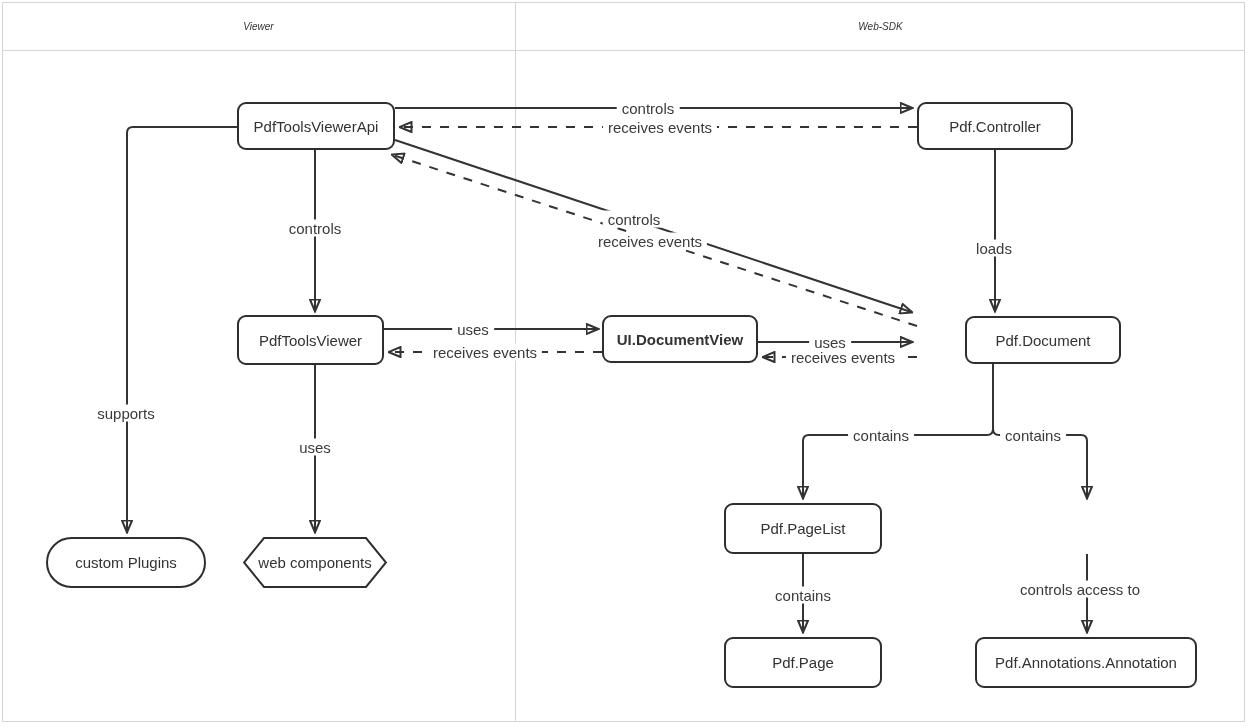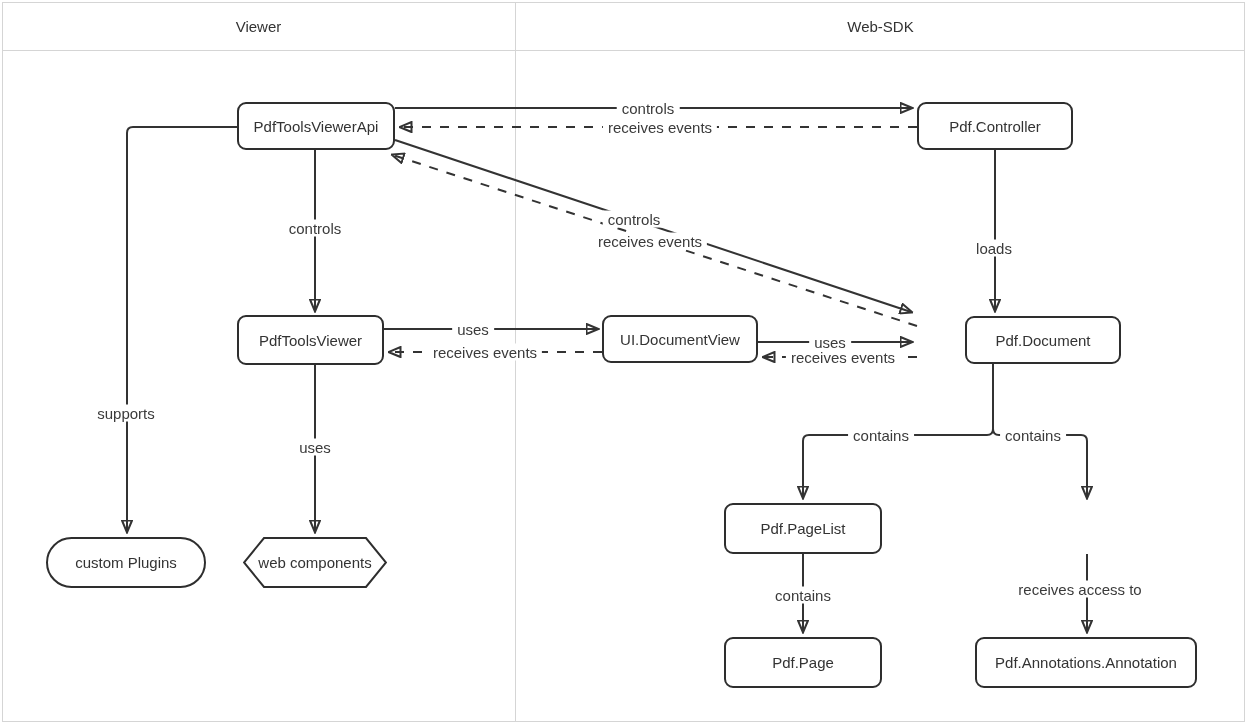--- a/index.html
+++ b/index.html
@@ -5,40 +5,40 @@
   html,body { margin:0; padding:0; background:#ffffff; }
   .canvas {
     position:relative; width:1249px; height:727px; background:#ffffff;
     font-family:"Liberation Sans", sans-serif; overflow:hidden;
   }
   .outer-border { position:absolute; left:2px; top:2px; width:1243px; height:720px;
     border:1px solid #d5d5d5; box-sizing:border-box; }
   .lane-divider { position:absolute; left:515px; top:2px; width:1px; height:720px; background:#d5d5d5; }
   .header-divider { position:absolute; left:2px; top:50px; width:1243px; height:1px; background:#d5d5d5; }
   .lane-header { position:absolute; top:2px; height:48px; display:flex; align-items:center;
-    justify-content:center; font-size:15px; color:#333333; }
+    justify-content:center; font-size:10px; color:#333333;font-style:italic; }
   .lane-header.viewer { left:2px; width:513px; }
   .lane-header.websdk { left:516px; width:729px; }
 
   svg.connectors { position:absolute; left:0; top:0; z-index:1; }
   svg.connectors path { fill:none; stroke:#333333; stroke-width:2; }
   svg.connectors path.dashed { stroke-dasharray:9 9; }
 
   .node { position:absolute; box-sizing:border-box; background:#ffffff; border:2px solid #2e2e2e;
     border-radius:9px; display:flex; align-items:center; justify-content:center;
     font-size:15px; color:#333333; z-index:2; white-space:nowrap; }
   .node.stadium { border-radius:26px; }
   .node.hex { border:none; background:transparent; }
   .node.hex .hex-svg { position:absolute; left:0; top:0; }
   .node.hex .node-label { position:relative; z-index:1; }
 
   #node-api            { left:237px; top:102px; width:158px; height:48px; }
   #node-controller     { left:917px; top:102px; width:156px; height:48px; }
   #node-viewer         { left:237px; top:315px; width:147px; height:50px; }
-  #node-docview        { left:602px; top:315px; width:156px; height:48px; }
+  #node-docview        { left:602px; top:315px; width:156px; height:48px;font-weight:bold; }
   #node-document       { left:917px; top:316px; width:156px; height:48px;margin-left:48px; }
   #node-plugins        { left:46px;  top:537px; width:160px; height:51px; }
   #node-webcomponents  { left:243px; top:537px; width:144px; height:51px; }
   #node-pagelist       { left:724px; top:503px; width:158px; height:51px; }
   #node-annmgr         { left:975px; top:503px; width:222px; height:51px; }
   #node-page           { left:724px; top:637px; width:158px; height:51px; }
   #node-annotation     { left:975px; top:637px; width:222px; height:51px; }
 
   .edge-label { position:absolute; transform:translate(-50%,-50%); background:#ffffff;
     padding:0 5px; font-size:15px; color:#3a3a3a; z-index:3; white-space:nowrap; }
@@ -137,15 +137,15 @@
   <div class="edge-label" id="lbl-uses-1">uses</div>
   <div class="edge-label" id="lbl-receives-3">receives events</div>
   <div class="edge-label" id="lbl-uses-2">uses</div>
   <div class="edge-label" id="lbl-receives-4">receives events</div>
   <div class="edge-label" id="lbl-loads">loads</div>
   <div class="edge-label" id="lbl-supports">supports</div>
   <div class="edge-label" id="lbl-uses-3">uses</div>
   <div class="edge-label" id="lbl-contains-1">contains</div>
   <div class="edge-label" id="lbl-contains-2">contains</div>
   <div class="edge-label" id="lbl-contains-3">contains</div>
-  <div class="edge-label" id="lbl-provides">receives access to</div>
+  <div class="edge-label" id="lbl-provides">controls access to</div>
 
 </div>
 
 </body></html>

